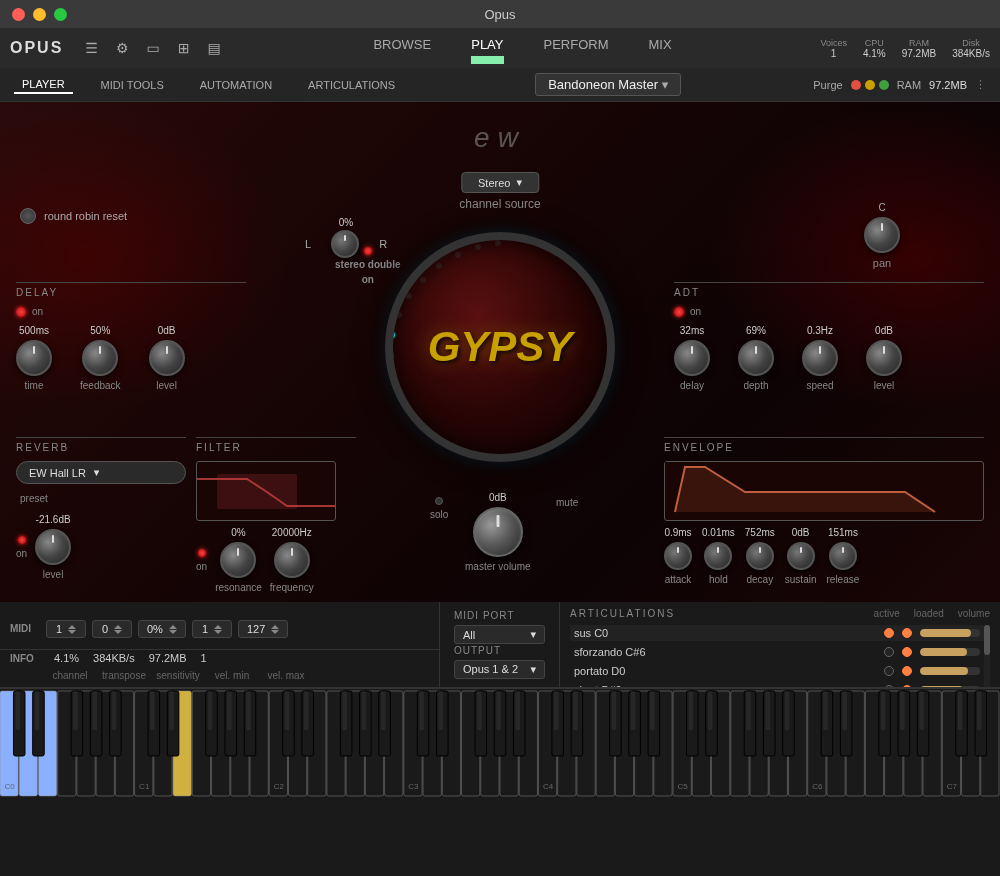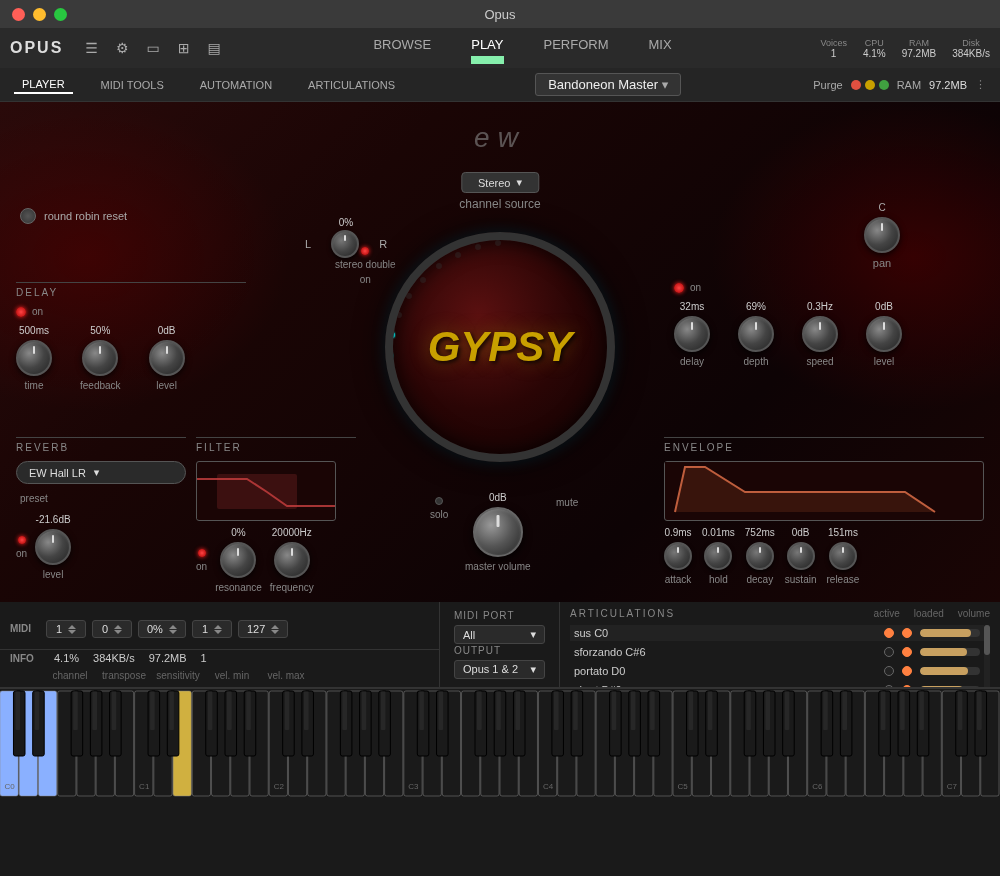--- a/index.html
+++ b/index.html
@@ -204,20 +204,21 @@
 
     
     .stereo-double {
       position: absolute;
       top: 145px;
       left: 335px;
       display: flex;
       flex-direction: column;
       align-items: center;
       gap: 4px;
+      font-weight: bold;
     }
     .sd-label { color: #888; font-size: 10px; }
     .sd-on { color: #888; font-size: 10px; }
 
     
     .pan-area {
       position: absolute;
       top: 100px;
       right: 100px;
       display: flex;
@@ -826,20 +827,21 @@
       </div>
       <div class="knob-group">
         <span class="knob-value">0dB</span>
         <div class="knob"></div>
         <span class="knob-label">level</span>
       </div>
     </div>
   </div>
 
   <div class="adt-section">
+    <div class="section-title">ADT</div>
     <div style="display:flex;align-items:center;gap:6px;margin-bottom:4px;">
       <div class="on-toggle"></div>
       <span class="on-label">on</span>
     </div>
     <div class="knob-row">
       <div class="knob-group">
         <span class="knob-value">32ms</span>
         <div class="knob"></div>
         <span class="knob-label">delay</span>
       </div>

